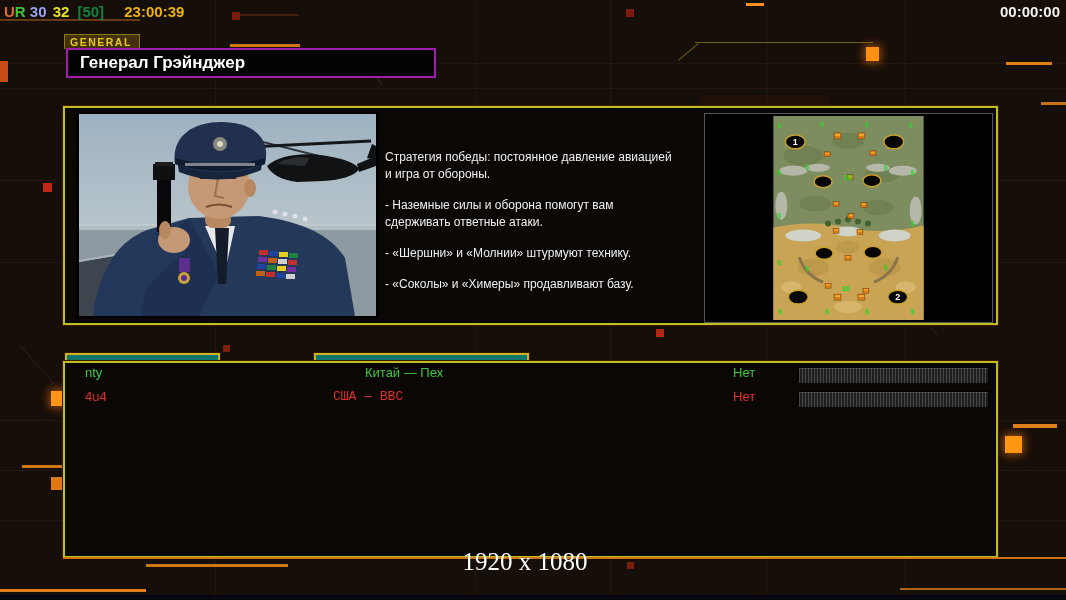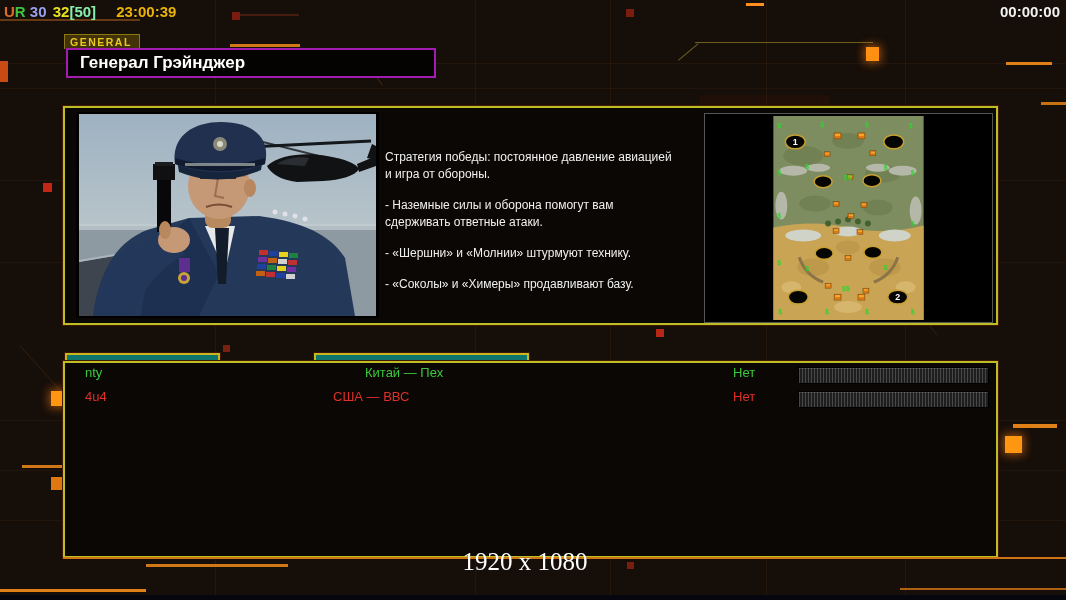--- a/index.html
+++ b/index.html
@@ -102,21 +102,21 @@
   <div class="sq" style="left:51px;top:477px;width:13px;height:13px;background:#e07812"></div>
   <div class="sq" style="left:627px;top:562px;width:7px;height:7px;background:#7a1d0e"></div>
 
   <div class="glowrect" style="left:330px;top:158px;width:95px;height:45px;background:rgba(180,30,8,.10)"></div>
   <div class="glowrect" style="left:88px;top:492px;width:70px;height:26px;background:rgba(255,70,10,.12)"></div>
   <div class="glowrect" style="left:700px;top:95px;width:130px;height:60px;background:rgba(150,25,8,.08)"></div>
 
   <div class="abs topbar-left">
     <span class="tk" style="color: rgb(224, 106, 40);">U</span><span class="tk" style="color: rgb(60, 196, 60);">R</span>
     <span class="tk" style="color: rgb(154, 162, 238);">30</span>
-    <span class="tk" style="margin-left: 2px; color: rgb(230, 226, 30);">32</span><span class="tk" style="color: #86efac;">[50]</span>
+    <span class="tk" style="margin-left: 2px; color: rgb(230, 226, 30);">32</span><span class="tk" style="color: #15803d; margin-left: 8px;">[50]</span>
     <span class="tk" style="margin-left: 16px; color: #eab308;">23:00:39</span>
   </div>
   <div class="abs topbar-right">00:00:00</div>
 
   <div class="abs gen-tab">GENERAL</div>
   <div class="abs name-box">
     <span>Генерал Грэйнджер</span>
   </div>
 
   <div class="panel upper-panel"></div>
@@ -347,21 +347,21 @@
   </div>
 
   <div class="panel lower-panel"></div>
 
   <div class="cell" style="left: 85px; top: 365px; color: rgb(60, 200, 60);">nty</div>
   <div class="cell" style="left: 333px; top: 365px; color: rgb(60, 200, 60); margin-left: 32px;">Китай — Пех</div>
   <div class="cell" style="left: 733px; top: 365px; color: rgb(60, 200, 60);">Нет</div>
   <div class="pbar" style="left:798px;top:367px"></div>
 
   <div class="cell" style="left: 85px; top: 389px; color: rgb(224, 48, 40);">4u4</div>
-  <div class="cell" style="left: 333px; top: 389px; color: rgb(224, 48, 40);">США — ВВС</div>
+  <div class="cell" style="left: 333px; top: 389px; color: rgb(224, 48, 40); font-family: Liberation Mono, monospace;">США — ВВС</div>
   <div class="cell" style="left: 733px; top: 389px; color: rgb(224, 48, 40);">Нет</div>
   <div class="pbar" style="left:798px;top:391px"></div>
 
   <div class="abs main-bottom-line"></div>
   <div class="abs footer-res">1920 x 1080</div>
   <div class="abs bottom-strip"></div>
 
 </div>
 
 </body></html>

